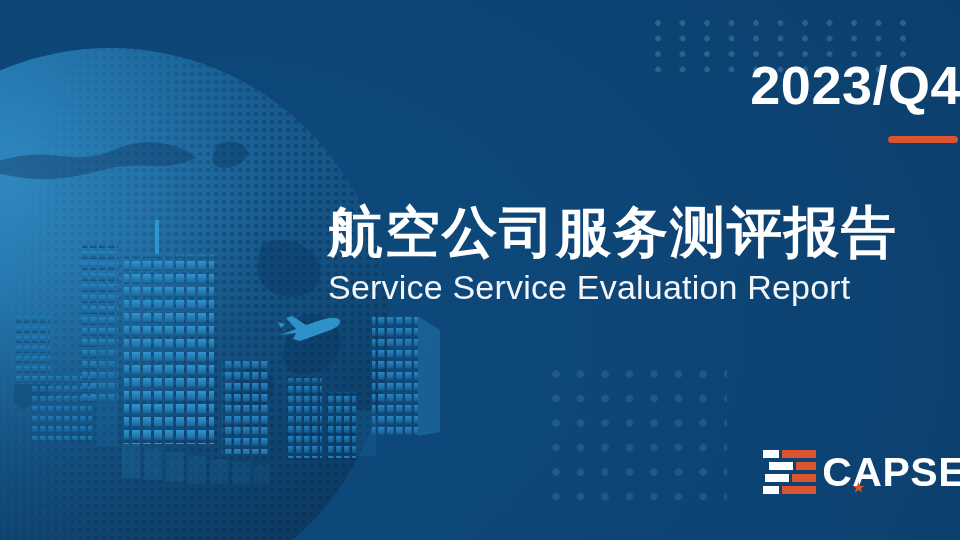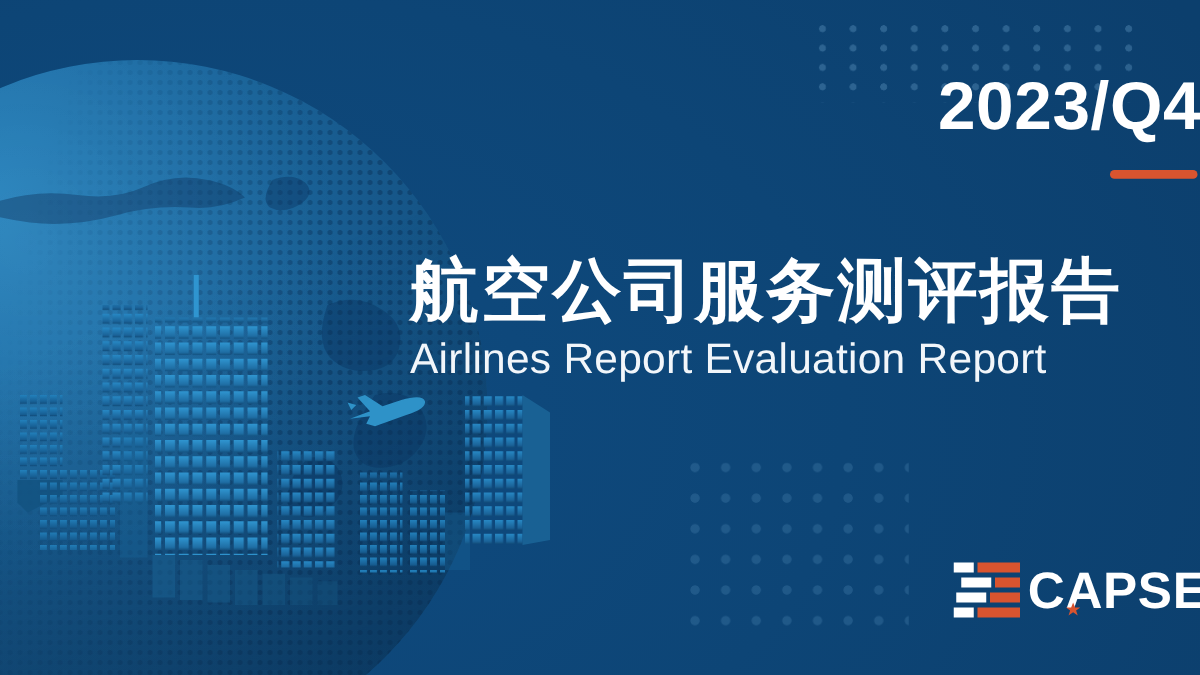--- a/index.html
+++ b/index.html
@@ -293,21 +293,21 @@
     </svg>
   </div>
 
   <div class="quarter-block">
     <div class="quarter">2023/Q4</div>
     <div class="accent-bar"></div>
   </div>
 
   <div class="title-block">
     <div class="title-cn">航空公司服务测评报告</div>
-    <div class="title-en">Airlines Report Evaluation Report</div>
+    <div class="title-en">Service Service Evaluation Report</div>
   </div>
 
   <div class="logo">
     <div class="logo-mark">
       <div class="logo-row">
         <span class="bar-w" style="width: 16px;"></span>
         <span class="bar-o" style="width: 34px;"></span>
       </div>
       <div class="logo-row">
         <span class="bar-w" style="width: 24px;"></span>

